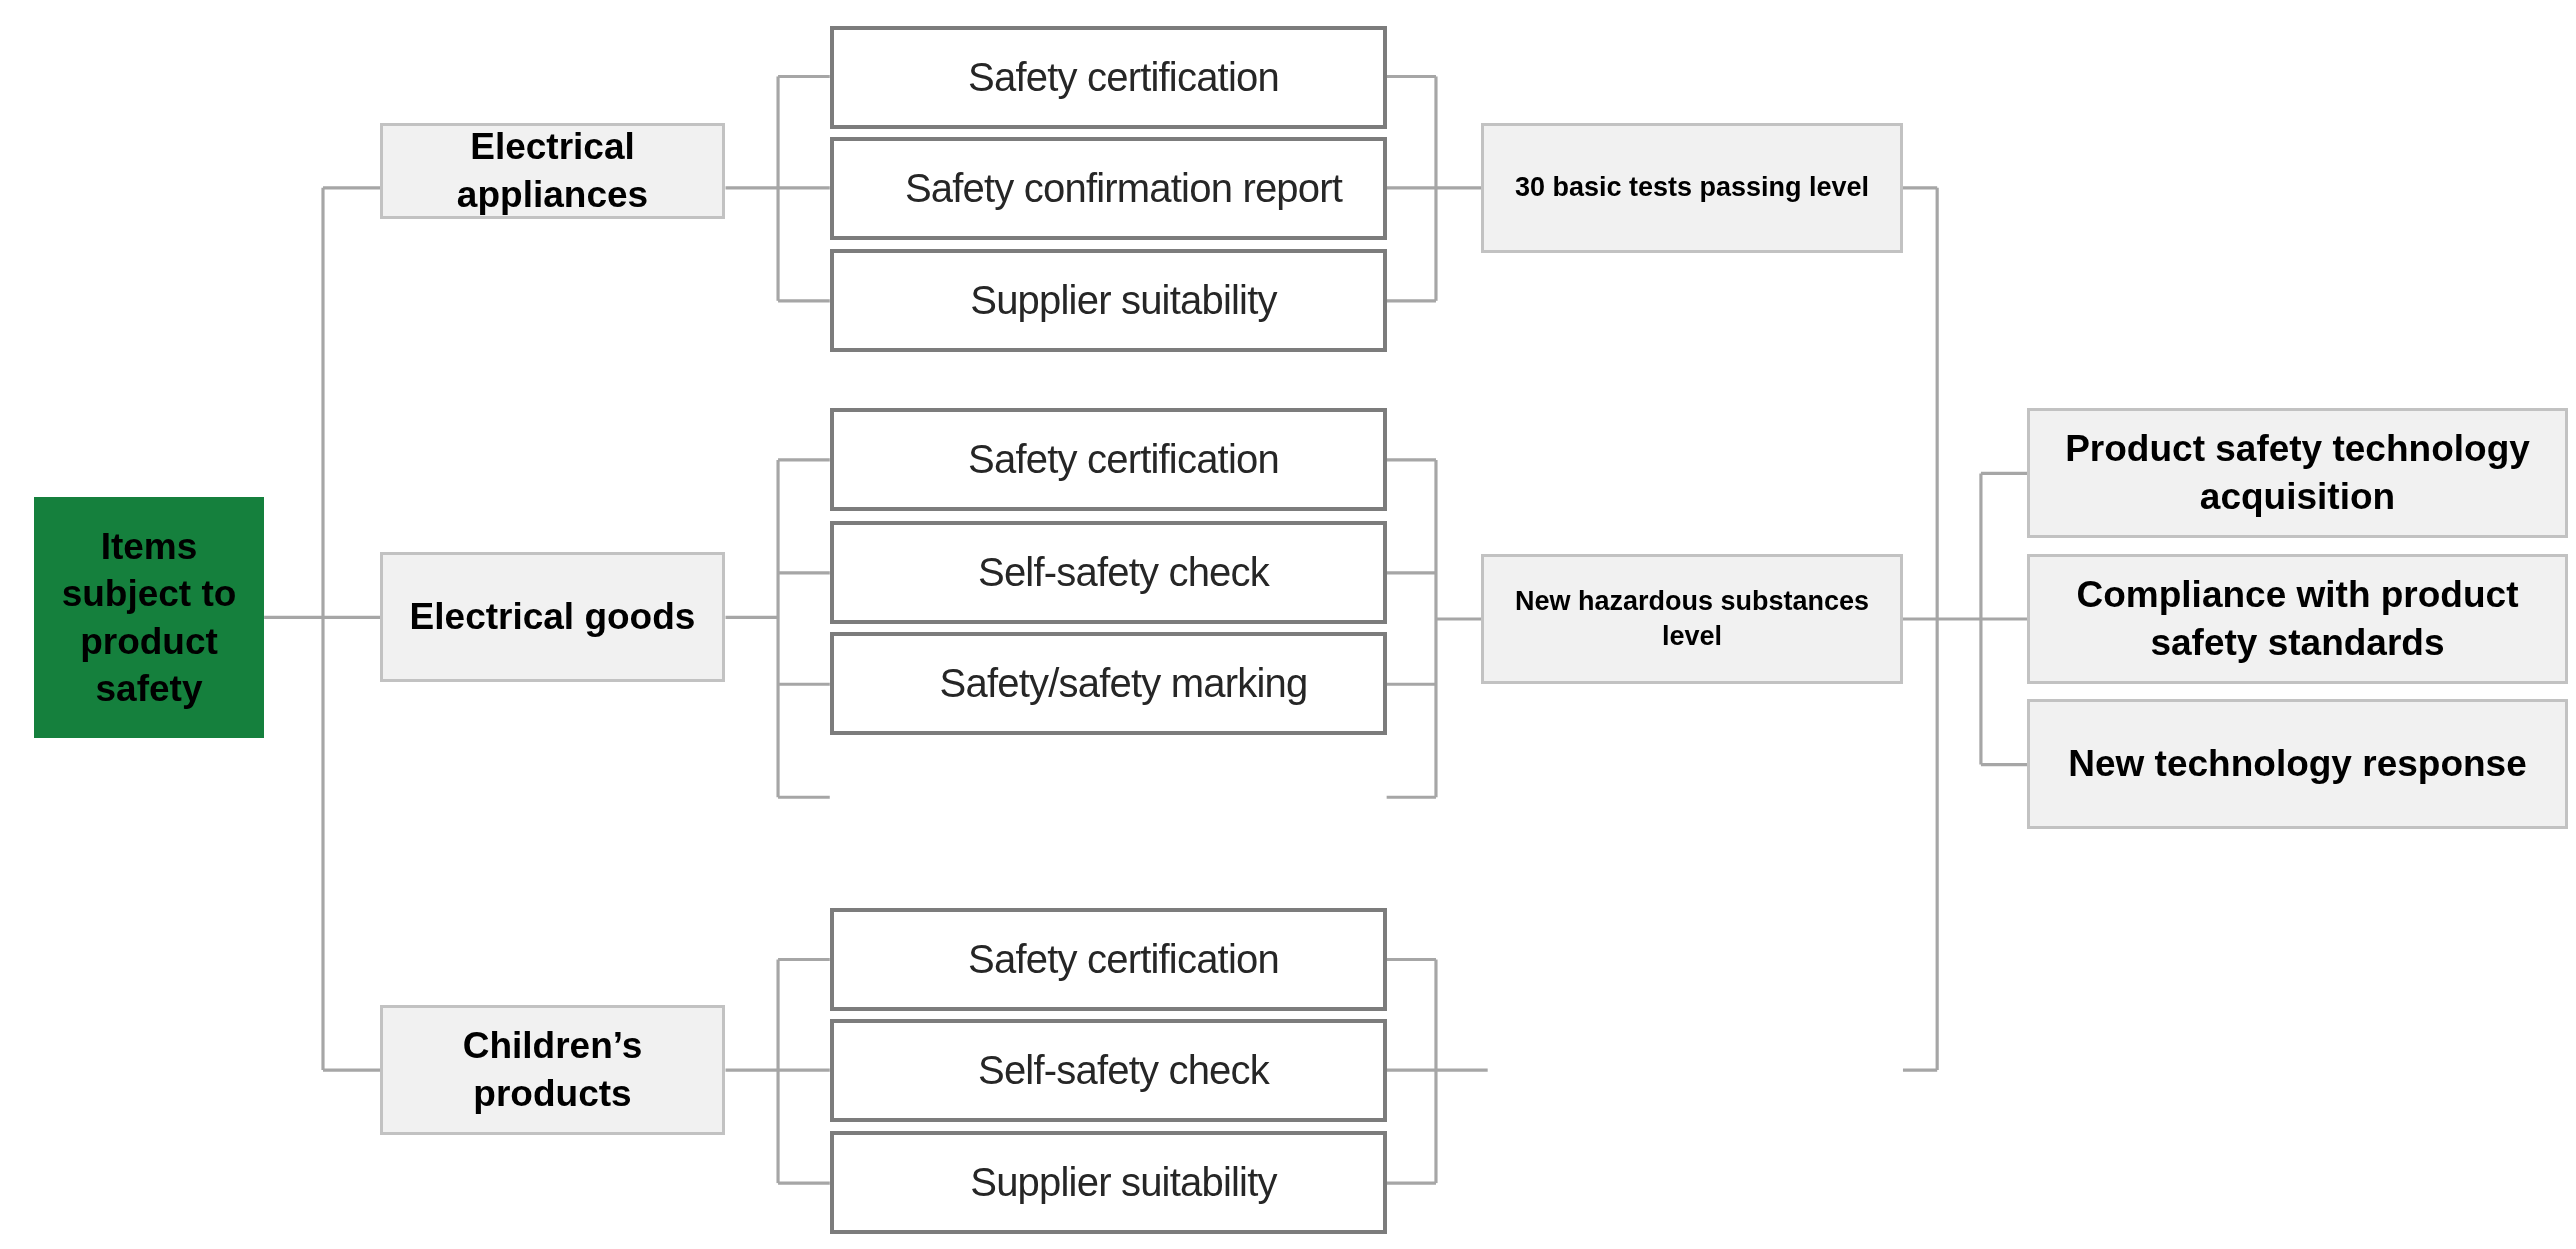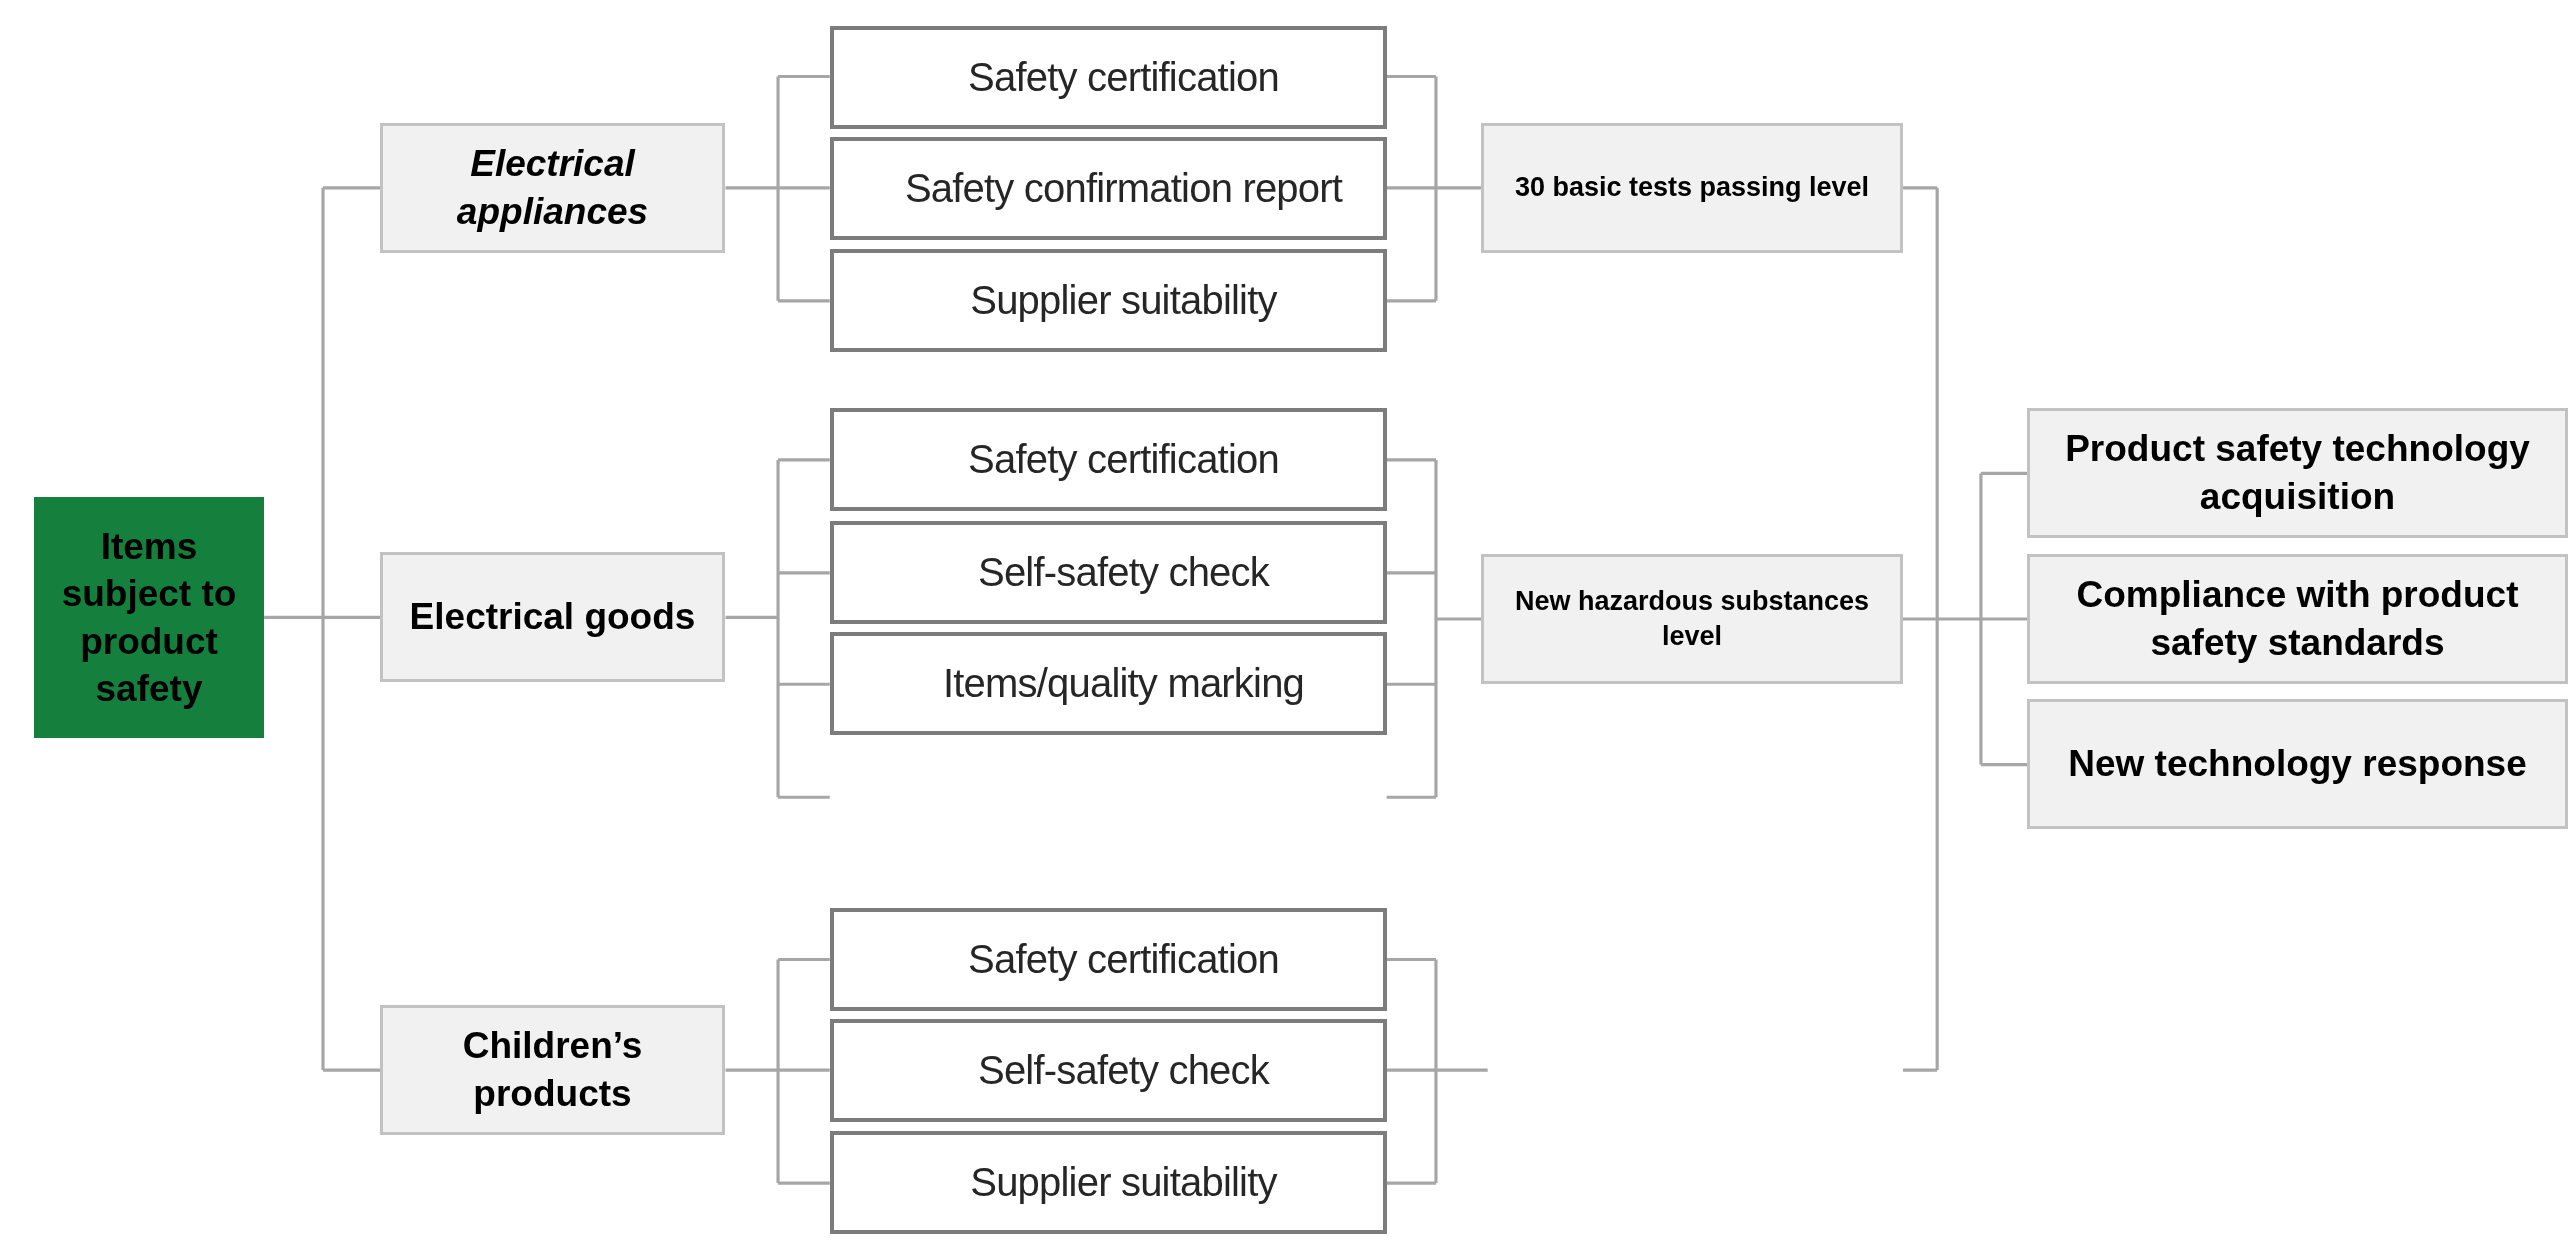--- a/index.html
+++ b/index.html
@@ -130,21 +130,21 @@
       <line x1="2490" y1="595" x2="2490" y2="961"></line>
       <line x1="2490" y1="595" x2="2548" y2="595"></line>
       <line x1="2490" y1="961" x2="2548" y2="961"></line>
     </g>
   </svg>
 
   <div class="node root" style="left:34px; top:497px; width:230px; height:241px;">
     <span>Items subject to product safety</span>
   </div>
 
-  <div class="node gray cat" style="left:380px; top:123px; width:345px; height:130px;font-style:italic;">
+  <div class="node gray cat" style="left:380px; top:123px; width:345px; height:96px;">
     <span>Electrical appliances</span>
   </div>
   <div class="node gray cat" style="left:380px; top:552px; width:345px; height:130px;">
     <span>Electrical goods</span>
   </div>
   <div class="node gray cat" style="left:380px; top:1005px; width:345px; height:130px;">
     <span>Children’s products</span>
   </div>
 
   <div class="node item" style="left:830px; top:25.5px; width:557px; height:103px;">
@@ -157,21 +157,21 @@
     <span>Supplier suitability</span>
   </div>
 
   <div class="node item" style="left:830px; top:408px; width:557px; height:103px;">
     <span>Safety certification</span>
   </div>
   <div class="node item" style="left:830px; top:521px; width:557px; height:103px;">
     <span>Self-safety check</span>
   </div>
   <div class="node item" style="left:830px; top:632px; width:557px; height:103px;">
-    <span>Items/quality marking</span>
+    <span>Safety/safety marking</span>
   </div>
 
   <div class="node item" style="left:830px; top:908px; width:557px; height:103px;">
     <span>Safety certification</span>
   </div>
   <div class="node item" style="left:830px; top:1019px; width:557px; height:103px;">
     <span>Self-safety check</span>
   </div>
   <div class="node item" style="left:830px; top:1131px; width:557px; height:103px;">
     <span>Supplier suitability</span>

